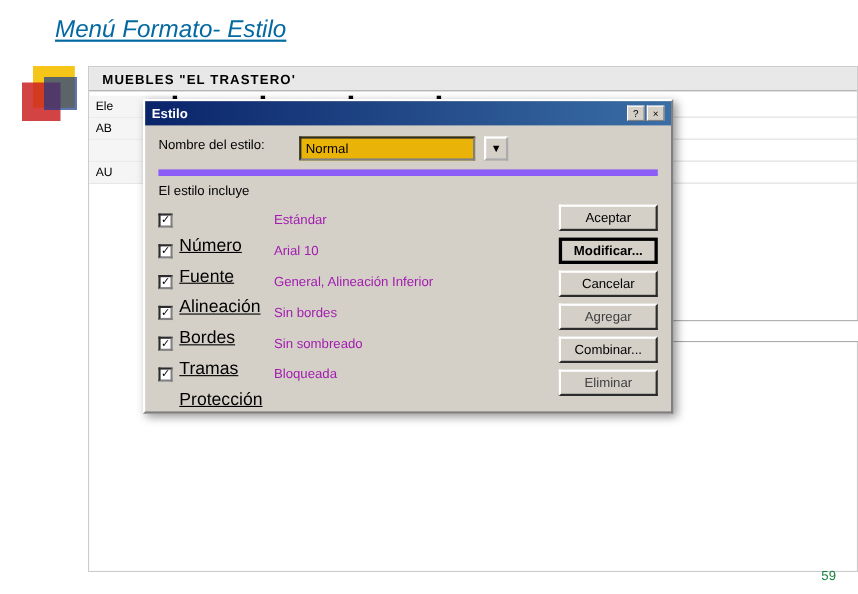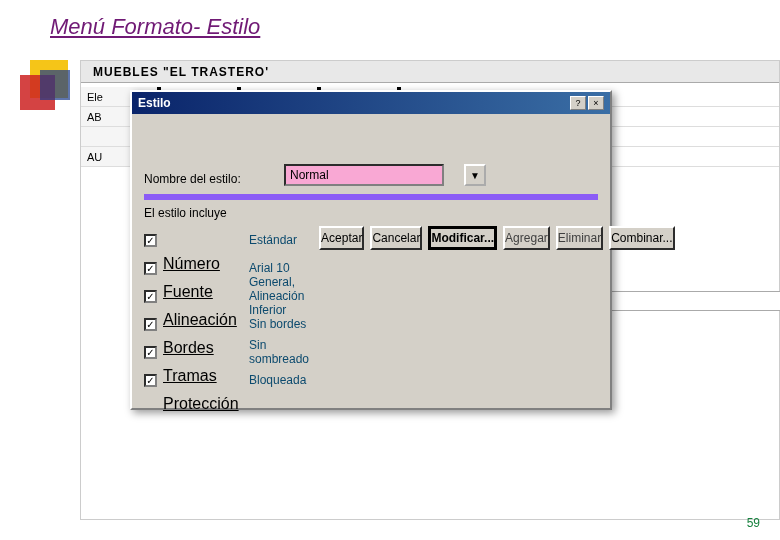--- a/index.html
+++ b/index.html
@@ -12,21 +12,21 @@
       overflow: hidden;
       position: relative;
     }
 
     
     .page-title {
       position: absolute;
       top: 14px;
       left: 50px;
       font-size: 22px;
-      color: #701a75;
+      color: #0369a1;
       font-style: italic;
       text-decoration: underline;
       font-weight: normal;
     }
 
     
     .deco-graphic {
       position: absolute;
       top: 60px;
       left: 20px;
@@ -189,38 +189,37 @@
     }
 
     
     .dialog-body {
       padding: 10px 12px;
     }
 
     
     .style-name-row {
       display: flex;
-      align-items: flex-end;
+      align-items: flex-start;
       margin-bottom: 8px;
-      gap: 20px;
+      gap: 8px;
     }
     .style-name-label {
       font-size: 12px;
       min-width: 120px;
     }
     .style-name-input {
       width: 160px;
       height: 22px;
-      background: #f9a8d4;
+      background: #eab308;
       border: 2px inset #808080;
       padding: 0 4px;
       font-size: 12px;
       display: flex;
       align-items: center;
-      margin-top: 40px;
     }
     .style-name-dropdown {
       width: 22px;
       height: 22px;
       background: #d4d0c8;
       border: 2px outset #fff;
       display: flex;
       align-items: center;
       justify-content: center;
       cursor: pointer;
@@ -268,27 +267,27 @@
     }
     .checkbox-label {
       min-width: 80px;
       font-size: 16px;
       text-decoration: underline;
       cursor: pointer;
       margin-top: 48px;
     }
     .checkbox-value {
       font-size: 12px;
-      color: #0c4a6e;
+      color: #a21caf;
     }
 
     
     .buttons-area {
       display: flex;
-      flex-direction: row;
+      flex-direction: column;
       gap: 6px;
       min-width: 90px;
     }
     .dialog-btn {
       width: 90px;
       height: 24px;
       background: #d4d0c8;
       border: 2px outset #fff;
       border-bottom-color: #808080;
       border-right-color: #808080;
@@ -418,24 +417,24 @@
           <div class="checkbox-row">
             <div class="checkbox-box">✓</div>
             <span class="checkbox-label">Protección</span>
             <span class="checkbox-value">Bloqueada</span>
           </div>
 
         </div>
 
         <div class="buttons-area">
           <button class="dialog-btn">Aceptar</button>
+          <button class="dialog-btn modify-btn">Modificar...</button>
           <button class="dialog-btn">Cancelar</button>
-          <button class="dialog-btn modify-btn">Modificar...</button>
           <button class="dialog-btn disabled-btn">Agregar</button>
+          <button class="dialog-btn">Combinar...</button>
           <button class="dialog-btn disabled-btn">Eliminar</button>
-          <button class="dialog-btn">Combinar...</button>
         </div>
 
       </div>
     </div>
 
   </div>
 </div>
 
 </body></html>

